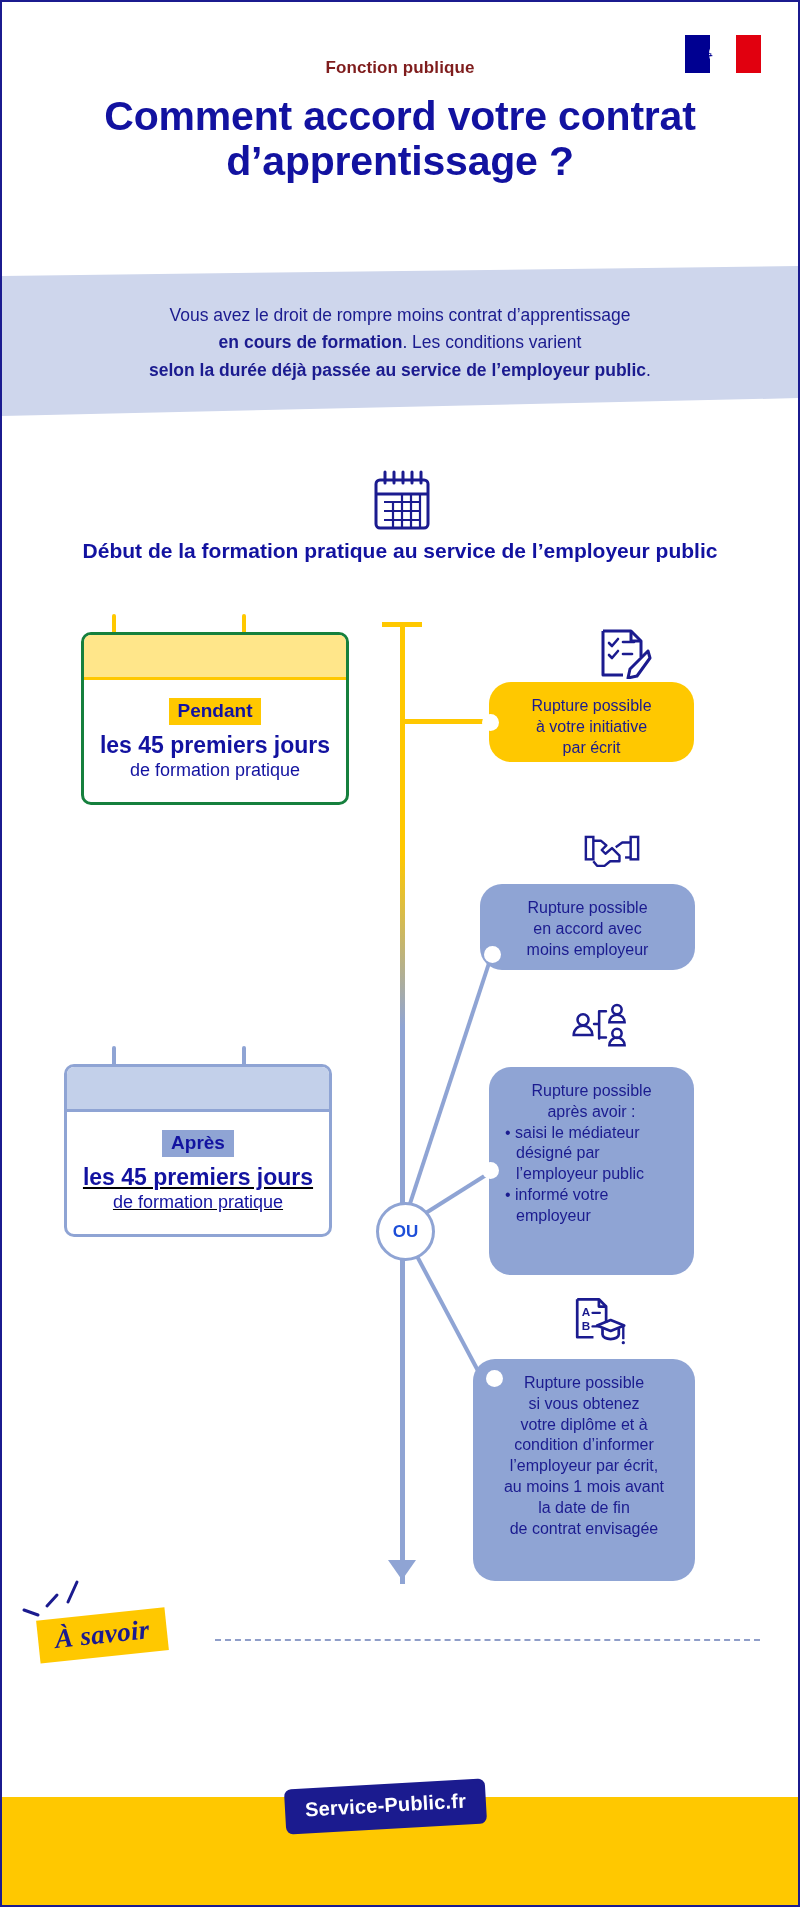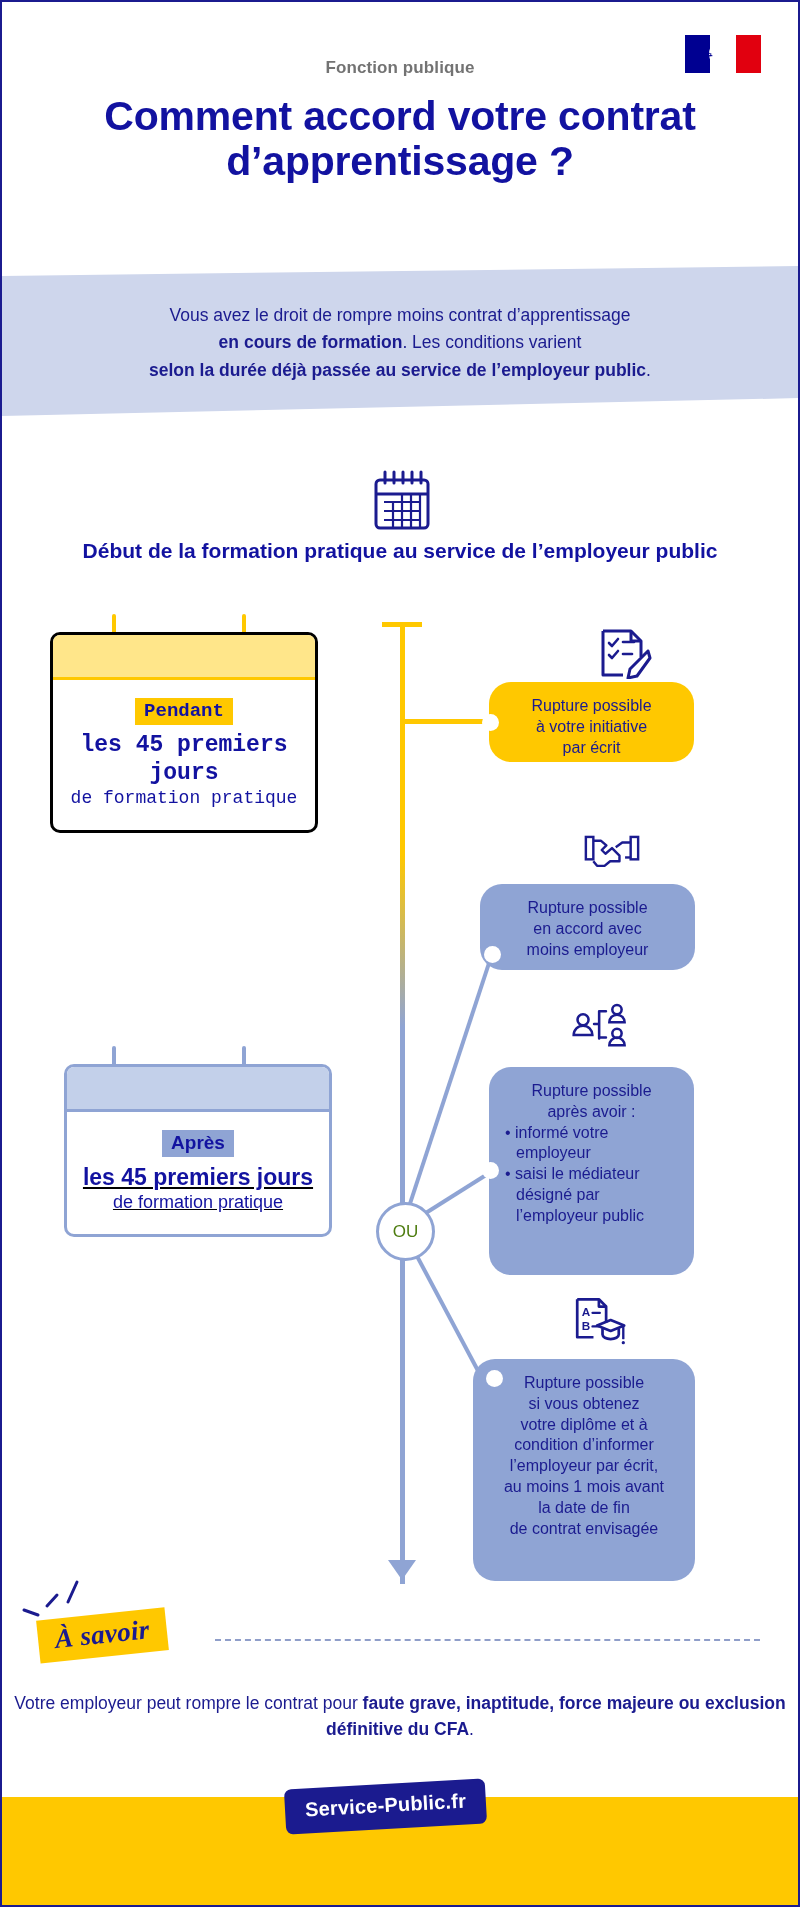--- a/index.html
+++ b/index.html
@@ -28,21 +28,21 @@
   .m-white{background:#ffffff;position:relative;}
   .m-red{background:#e1000f;}
   .m-face{
     position:absolute; left:-9px; top:3px;
     width:30px;height:32px;
   }
 
   .eyebrow{
     position:absolute; left:0; right:0; top:56px;
     text-align:center;
-    font-size:17px; font-weight:bold; color:#737373;
+    font-size:17px; font-weight:bold; color:#7f1d1d;
     letter-spacing:.1px;
   }
   .main-title{
     position:absolute; left:0; right:0; top:92px;
     text-align:center;
     font-size:41px; font-weight:bold; color:#1212a0;
     line-height:1.10;
     letter-spacing:-.2px;
   }
 
@@ -77,21 +77,21 @@
     position:absolute; left:380px; top:620px;
     width:40px;height:5px;background:#ffc800;
   }
 
   
   .ou-circle{
     position:absolute; left:374px; top:1200px;
     width:53px;height:53px;border-radius:50%;
     background:#ffffff;border:3px solid #8fa4d4;
     display:flex;align-items:center;justify-content:center;
-    font-size:17px;font-weight:normal;color:#4d7c0f;
+    font-size:17px;font-weight:bold;color:#1d4ed8;
     z-index:6;
   }
 
   
   .conn-yellow{
     position:absolute; left:398px; top:717px;
     width:95px; height:5px; background:#ffc800;
   }
 
   
@@ -122,21 +122,21 @@
   }
   .period-card .chip{
     display:inline-block;
     font-size:19px;font-weight:bold;
     padding:2px 9px 3px;
     margin-bottom:6px;
   }
   .period-card .l1{font-size:23px;font-weight:bold;line-height:1.22;}
   .period-card .l2{font-size:18px;font-weight:normal;line-height:1.25;}
 
-  .card-pendant{left:48px; top:630px; border:3px solid #000000;font-family:Liberation Mono, monospace;}
+  .card-pendant{left:79px; top:630px; border:3px solid #15803d;}
   .card-pendant .strip{background:#ffe68a;border-bottom:3px solid #ffc800;}
   .card-pendant .chip{background:#ffc800;color:#1212a0;}
 
   .card-apres{left:62px; top:1062px; border:3px solid #8fa4d4;text-decoration:underline;}
   .card-apres .strip{background:#c3d0ea;border-bottom:3px solid #8fa4d4;}
   .card-apres .chip{background:#8fa4d4;color:#1212a0;}
 
   .ring{position:absolute;width:4px;border-radius:2px;}
   .ring-p1{left:110px;top:612px;height:46px;background:#ffc800;}
   .ring-p2{left:240px;top:612px;height:46px;background:#ffc800;}
@@ -333,22 +333,22 @@
     <circle cx="53" cy="10" r="5.5" fill="none" stroke="#1b1b8f" stroke-width="3"></circle>
     <path d="M44 25 a9 9 0 0 1 18 0 z" fill="none" stroke="#1b1b8f" stroke-width="3"></path>
     <circle cx="53" cy="38" r="5.5" fill="none" stroke="#1b1b8f" stroke-width="3"></circle>
     <path d="M44 52 a9 9 0 0 1 18 0 z" fill="none" stroke="#1b1b8f" stroke-width="3"></path>
     <path d="M26 27 h6 M32 12 v32 M32 12 h8 M32 43 h8" fill="none" stroke="#1b1b8f" stroke-width="3" stroke-linecap="round"></path>
   </svg>
   <div class="rbox blue" id="box-mediateur">
     <div>Rupture possible</div>
     <div>après avoir :</div>
     <div class="bullets">
+      <div>• saisi le médiateur désigné par l’employeur public</div>
       <div>• informé votre employeur</div>
-      <div>• saisi le médiateur désigné par l’employeur public</div>
     </div>
   </div>
   <div class="dot" style="left:480px;top:1160px;"></div>
 
   <svg class="ricon" style="left:568px;top:1293px;" viewBox="0 0 62 54">
     <path d="M8 3 h24 l8 8 v18" fill="none" stroke="#1b1b8f" stroke-width="3" stroke-linejoin="round"></path>
     <path d="M8 3 v42 h18" fill="none" stroke="#1b1b8f" stroke-width="3" stroke-linejoin="round"></path>
     <path d="M32 3 v8 h8" fill="none" stroke="#1b1b8f" stroke-width="3" stroke-linejoin="round"></path>
     <text x="13" y="22" font-family="Liberation Sans, sans-serif" font-size="13" font-weight="bold" fill="#1b1b8f">A</text>
     <text x="13" y="37" font-family="Liberation Sans, sans-serif" font-size="13" font-weight="bold" fill="#1b1b8f">B</text>
@@ -373,20 +373,17 @@
 
   <svg class="spark" viewBox="0 0 70 55">
     <g stroke="#1b1b8f" stroke-width="3" stroke-linecap="round">
       <line x1="55" y1="5" x2="46" y2="25"></line>
       <line x1="35" y1="18" x2="25" y2="29"></line>
       <line x1="16" y1="38" x2="2" y2="33"></line>
     </g>
   </svg>
   <div class="savoir-tag">À savoir</div>
   <div class="savoir-dash"></div>
-  <div class="savoir-text">
-    <span>Votre employeur peut rompre le contrat pour </span><b>faute grave, inaptitude, force majeure ou exclusion définitive du CFA</b><span>.</span>
-  </div>
 
   <div class="footer-band"></div>
   <div class="sp-badge">Service-Public.fr</div>
 
 </div>
 
 </body></html>

